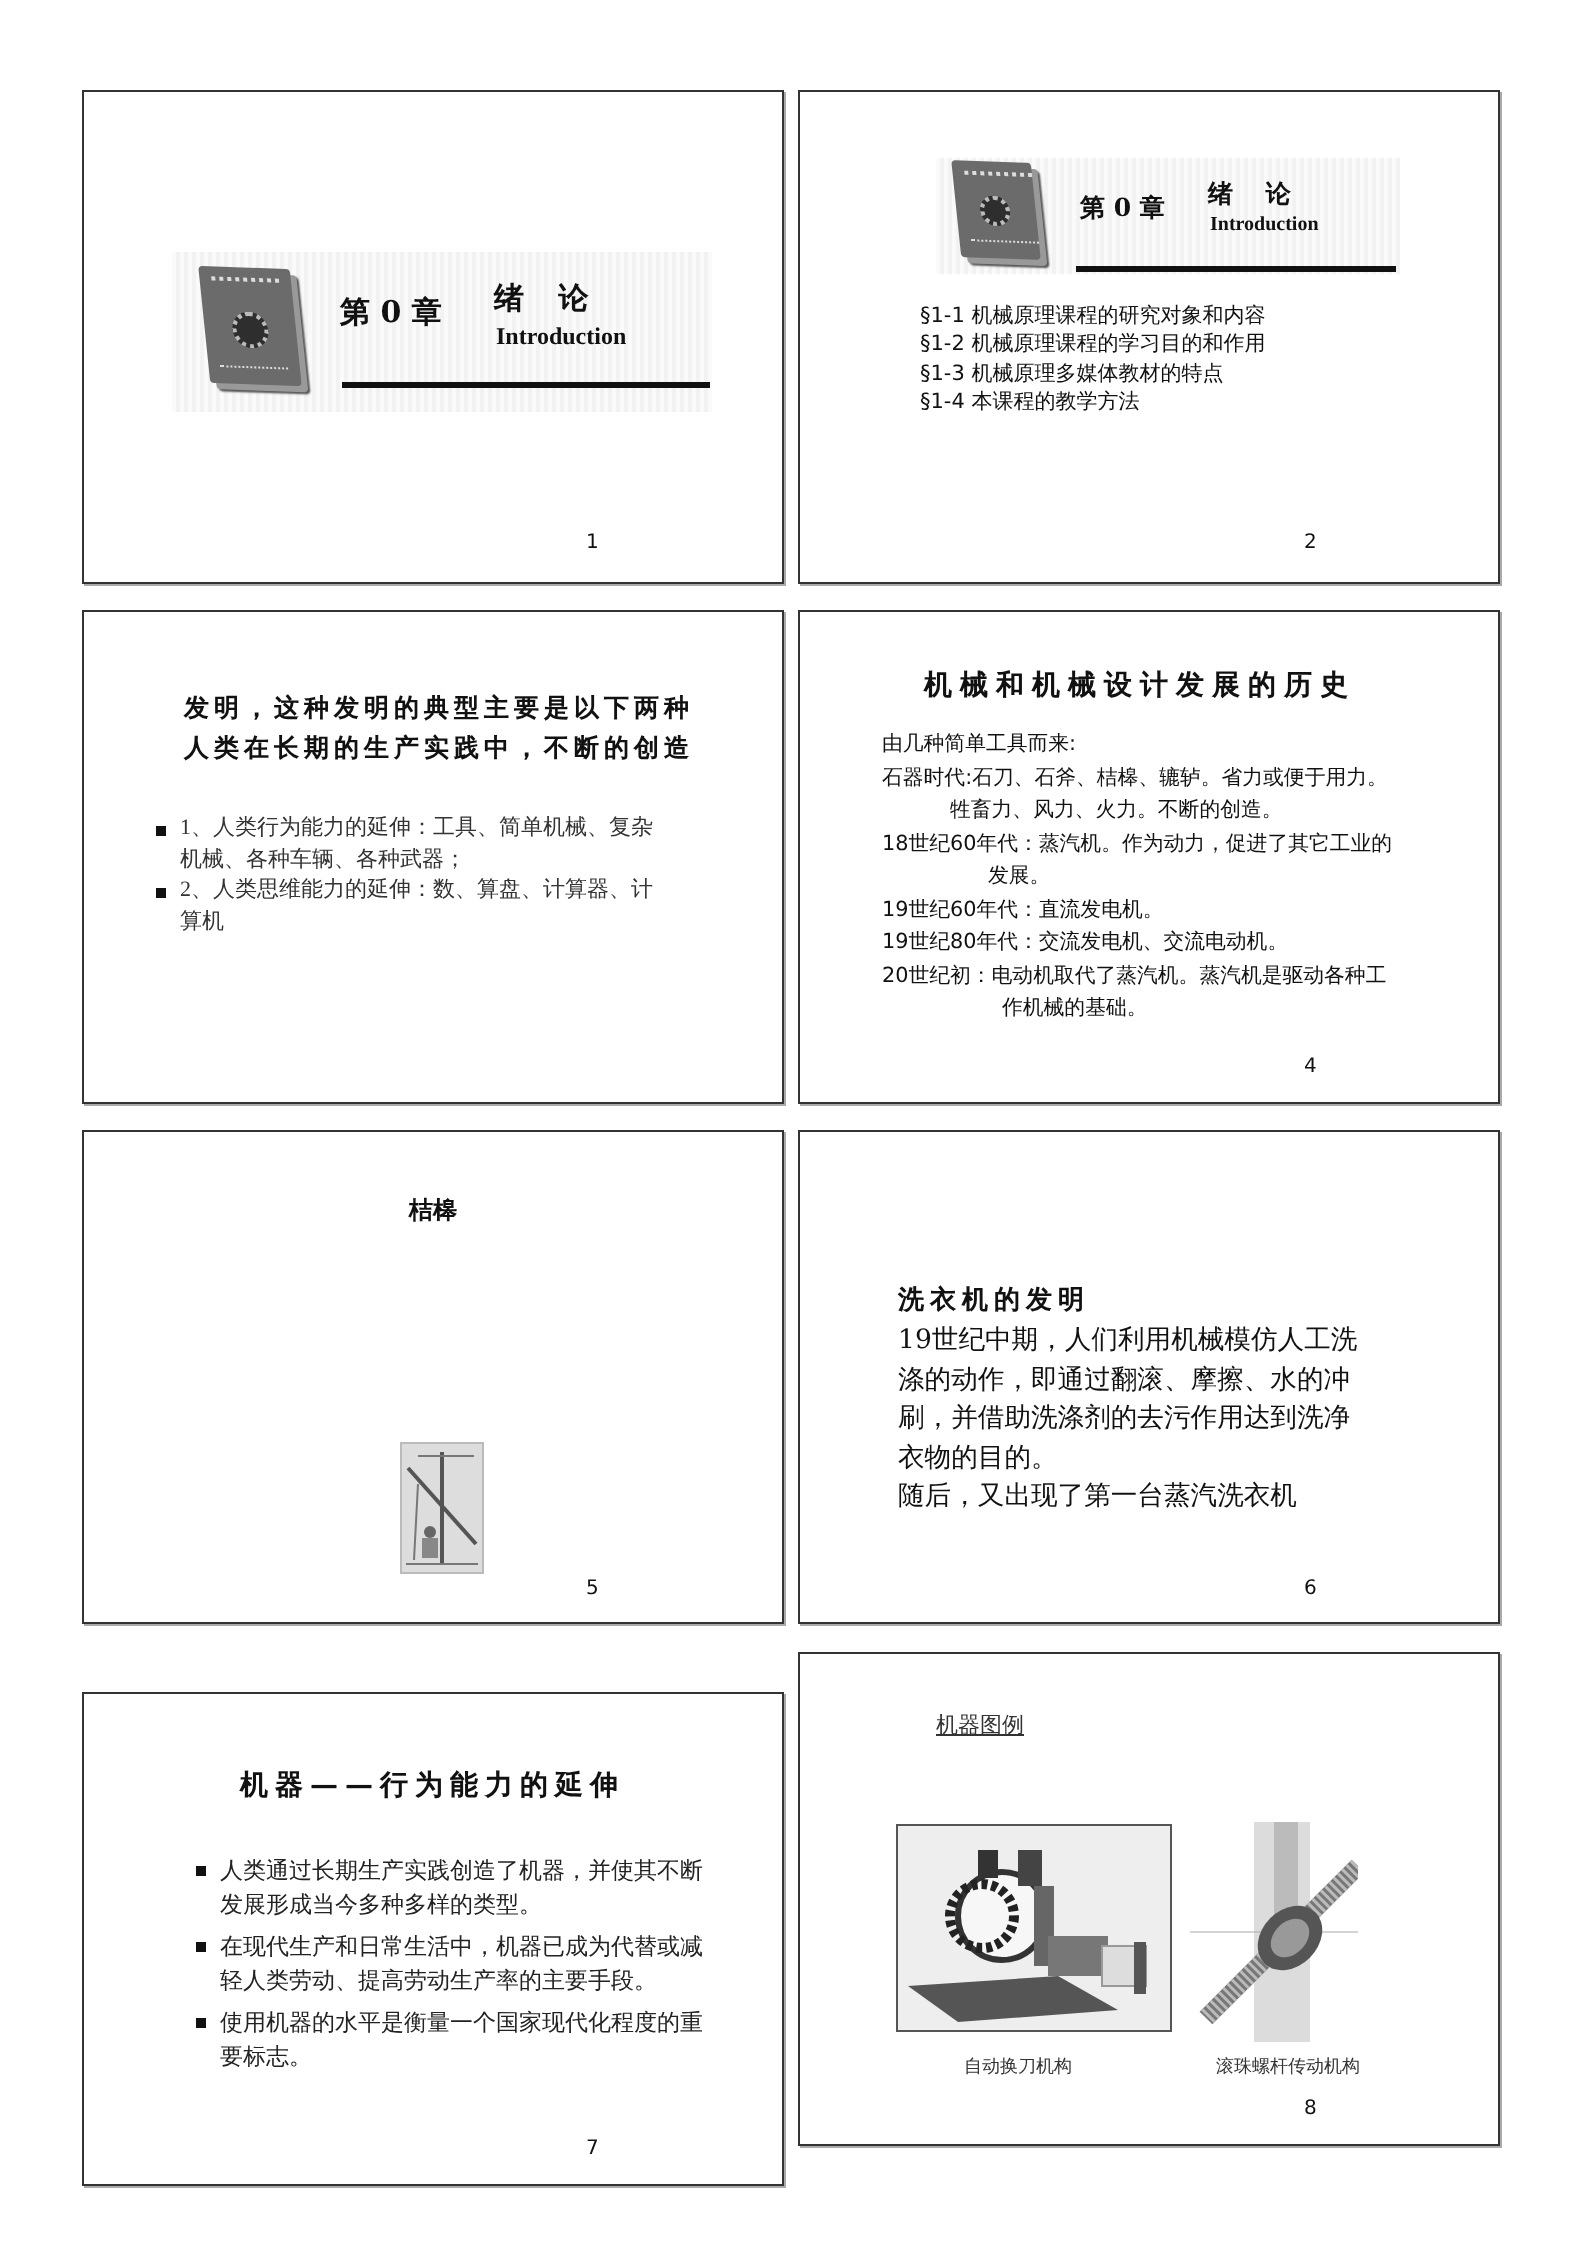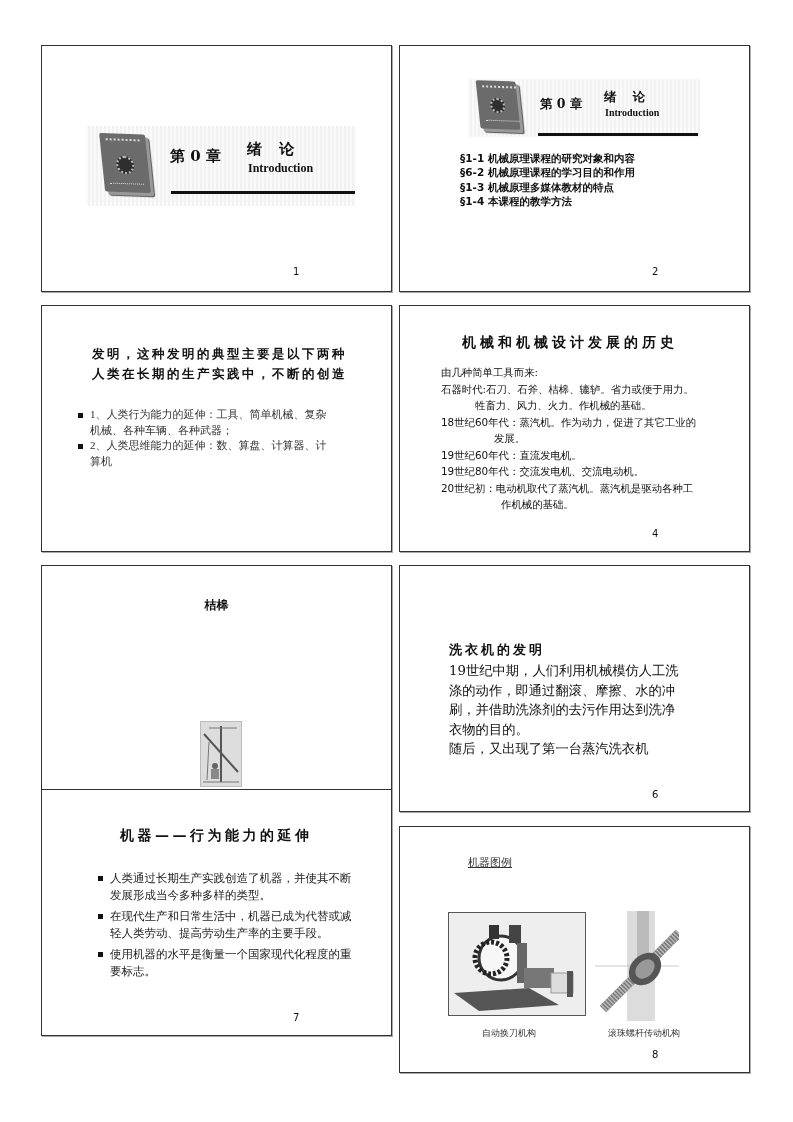--- a/index.html
+++ b/index.html
@@ -6,39 +6,39 @@
   body { width:793px; height:1122px; position:relative; overflow:hidden;
          font-family:"DejaVu Serif", serif; color:#111; }
   .slide { position:absolute; width:351px; height:247px; border:1.5px solid #333;
            box-shadow: 1px 1px 0 #aaa; background:#fff; box-sizing:border-box; overflow:hidden; }
   .s1 { left:41px; top:45px; }
   .s2 { left:399px; top:45px; }
   .s3 { left:41px; top:305px; }
   .s4 { left:399px; top:305px; }
   .s5 { left:41px; top:565px; }
   .s6 { left:399px; top:565px; }
-  .s7 { left:41px; top:789px;padding-left:30px; }
+  .s7 { left:41px; top:846px;padding-left:30px; }
   .s8 { left:399px; top:826px; }
   .pnum { position:absolute; font-family:"DejaVu Sans", sans-serif; font-size:10px; color:#111; }
   .abs { position:absolute; }
 
   
   .book { position:absolute; width:46px; height:58px; background:#6b6b6b; border-radius:2px;
           transform:skewY(8deg) rotate(-6deg); box-shadow:3px 3px 0 #999, 4px 4px 1px #555; }
   .book .gear { position:absolute; left:14px; top:22px; width:18px; height:18px; border-radius:50%;
                 background:#2e2e2e; border:2px dotted #bbb; box-sizing:border-box; }
   .book .ttl { position:absolute; left:6px; top:5px; width:34px; height:4px; border-top:2px dotted #ddd; }
   .book .ftr { position:absolute; left:6px; bottom:5px; width:34px; height:3px; border-top:1px dotted #ddd; }
   .hdr-bg { position:absolute; background:repeating-linear-gradient(90deg,#fafafa 0 2px,#f2f2f2 2px 4px); }
 
   .chap { font-family:"DejaVu Serif", serif; font-weight:bold; color:#111;text-align:right; }
   .intro { font-family:"Liberation Serif", serif; font-weight:bold; }
   .rule { position:absolute; height:3px; background:#111; }
 
-  .toc { font-family:"DejaVu Sans", sans-serif; font-weight:bold; font-size:10.5px; line-height:14.3px; }
+  .toc { font-family:"DejaVu Sans", sans-serif; font-weight:normal; font-size:10.5px; line-height:14.3px; }
 
   .title-cal { font-family:"DejaVu Serif", serif; font-weight:bold; letter-spacing:3px; }
   ul.bul { list-style:none; margin:0; padding:0; }
   ul.bul li { position:relative; padding-left:12px; }
   ul.bul li::before { content:""; position:absolute; left:0; top:6px; width:5px; height:5px; background:#111; }
 
   .hist { font-family:"DejaVu Sans", sans-serif; font-weight:normal; font-size:10.4px; line-height:16.5px;margin-left:13px; }
   .hist div { white-space:nowrap; }
 
   .para { font-family:"DejaVu Serif", serif; font-size:10px; line-height:13.5px; text-align:justify; color:#222; }
@@ -70,21 +70,21 @@
     <div class="ttl"></div>
       <div class="gear" style="left:12px;top:17px;width:15px;height:15px;"></div>
       <div class="ftr"></div>
   </div>
   <div class="abs chap" style="left:140px;top:50px;font-size:12.5px;">第 0 章</div>
   <div class="abs chap" style="left:204px;top:43px;font-size:12.5px;letter-spacing:6px;">绪  论</div>
   <div class="abs intro" style="left:205px;top:61px;font-size:10px;">Introduction</div>
   <div class="rule" style="left:138px;top:87px;width:160px;height:2.5px;"></div>
   <div class="abs toc" style="left:60px;top:105px;">
     <div>§1-1  机械原理课程的研究对象和内容</div>
-    <div>§6-2  机械原理课程的学习目的和作用</div>
+    <div>§1-2  机械原理课程的学习目的和作用</div>
     <div>§1-3  机械原理多媒体教材的特点</div>
     <div>§1-4  本课程的教学方法</div>
   </div>
   <div class="pnum" style="left:252px;top:220px;">2</div>
 </div>
 
 <div class="slide s3">
   <div class="abs title-cal" style="left:50px;top:38px;font-size:12.5px;line-height:20px;letter-spacing:2.5px;">
     <div>发明，这种发明的典型主要是以下两种</div>
     <div>人类在长期的生产实践中，不断的创造</div>
@@ -93,21 +93,21 @@
     <li>1、人类行为能力的延伸：工具、简单机械、复杂机械、各种车辆、各种武器；</li>
     <li>2、人类思维能力的延伸：数、算盘、计算器、计算机</li>
   </ul>
 </div>
 
 <div class="slide s4">
   <div class="abs title-cal" style="left:62px;top:28px;font-size:14px;letter-spacing:4px;">机械和机械设计发展的历史</div>
   <div class="abs hist" style="left:28px;top:58px;">
     <div>由几种简单工具而来:</div>
     <div>石器时代:石刀、石斧、桔槔、辘轳。省力或便于用力。</div>
-    <div style="padding-left:34px;">        牲畜力、风力、火力。作机械的基础。</div>
+    <div style="padding-left:34px;">        牲畜力、风力、火力。不断的创造。</div>
     <div>18世纪60年代：蒸汽机。作为动力，促进了其它工业的</div>
     <div style="padding-left:53px;">               发展。</div>
     <div>19世纪60年代：直流发电机。</div>
     <div>19世纪80年代：交流发电机、交流电动机。</div>
     <div>20世纪初：电动机取代了蒸汽机。蒸汽机是驱动各种工</div>
     <div style="padding-left:60px;">                作机械的基础。</div>
   </div>
   <div class="pnum" style="left:252px;top:222px;">4</div>
 </div>
 

